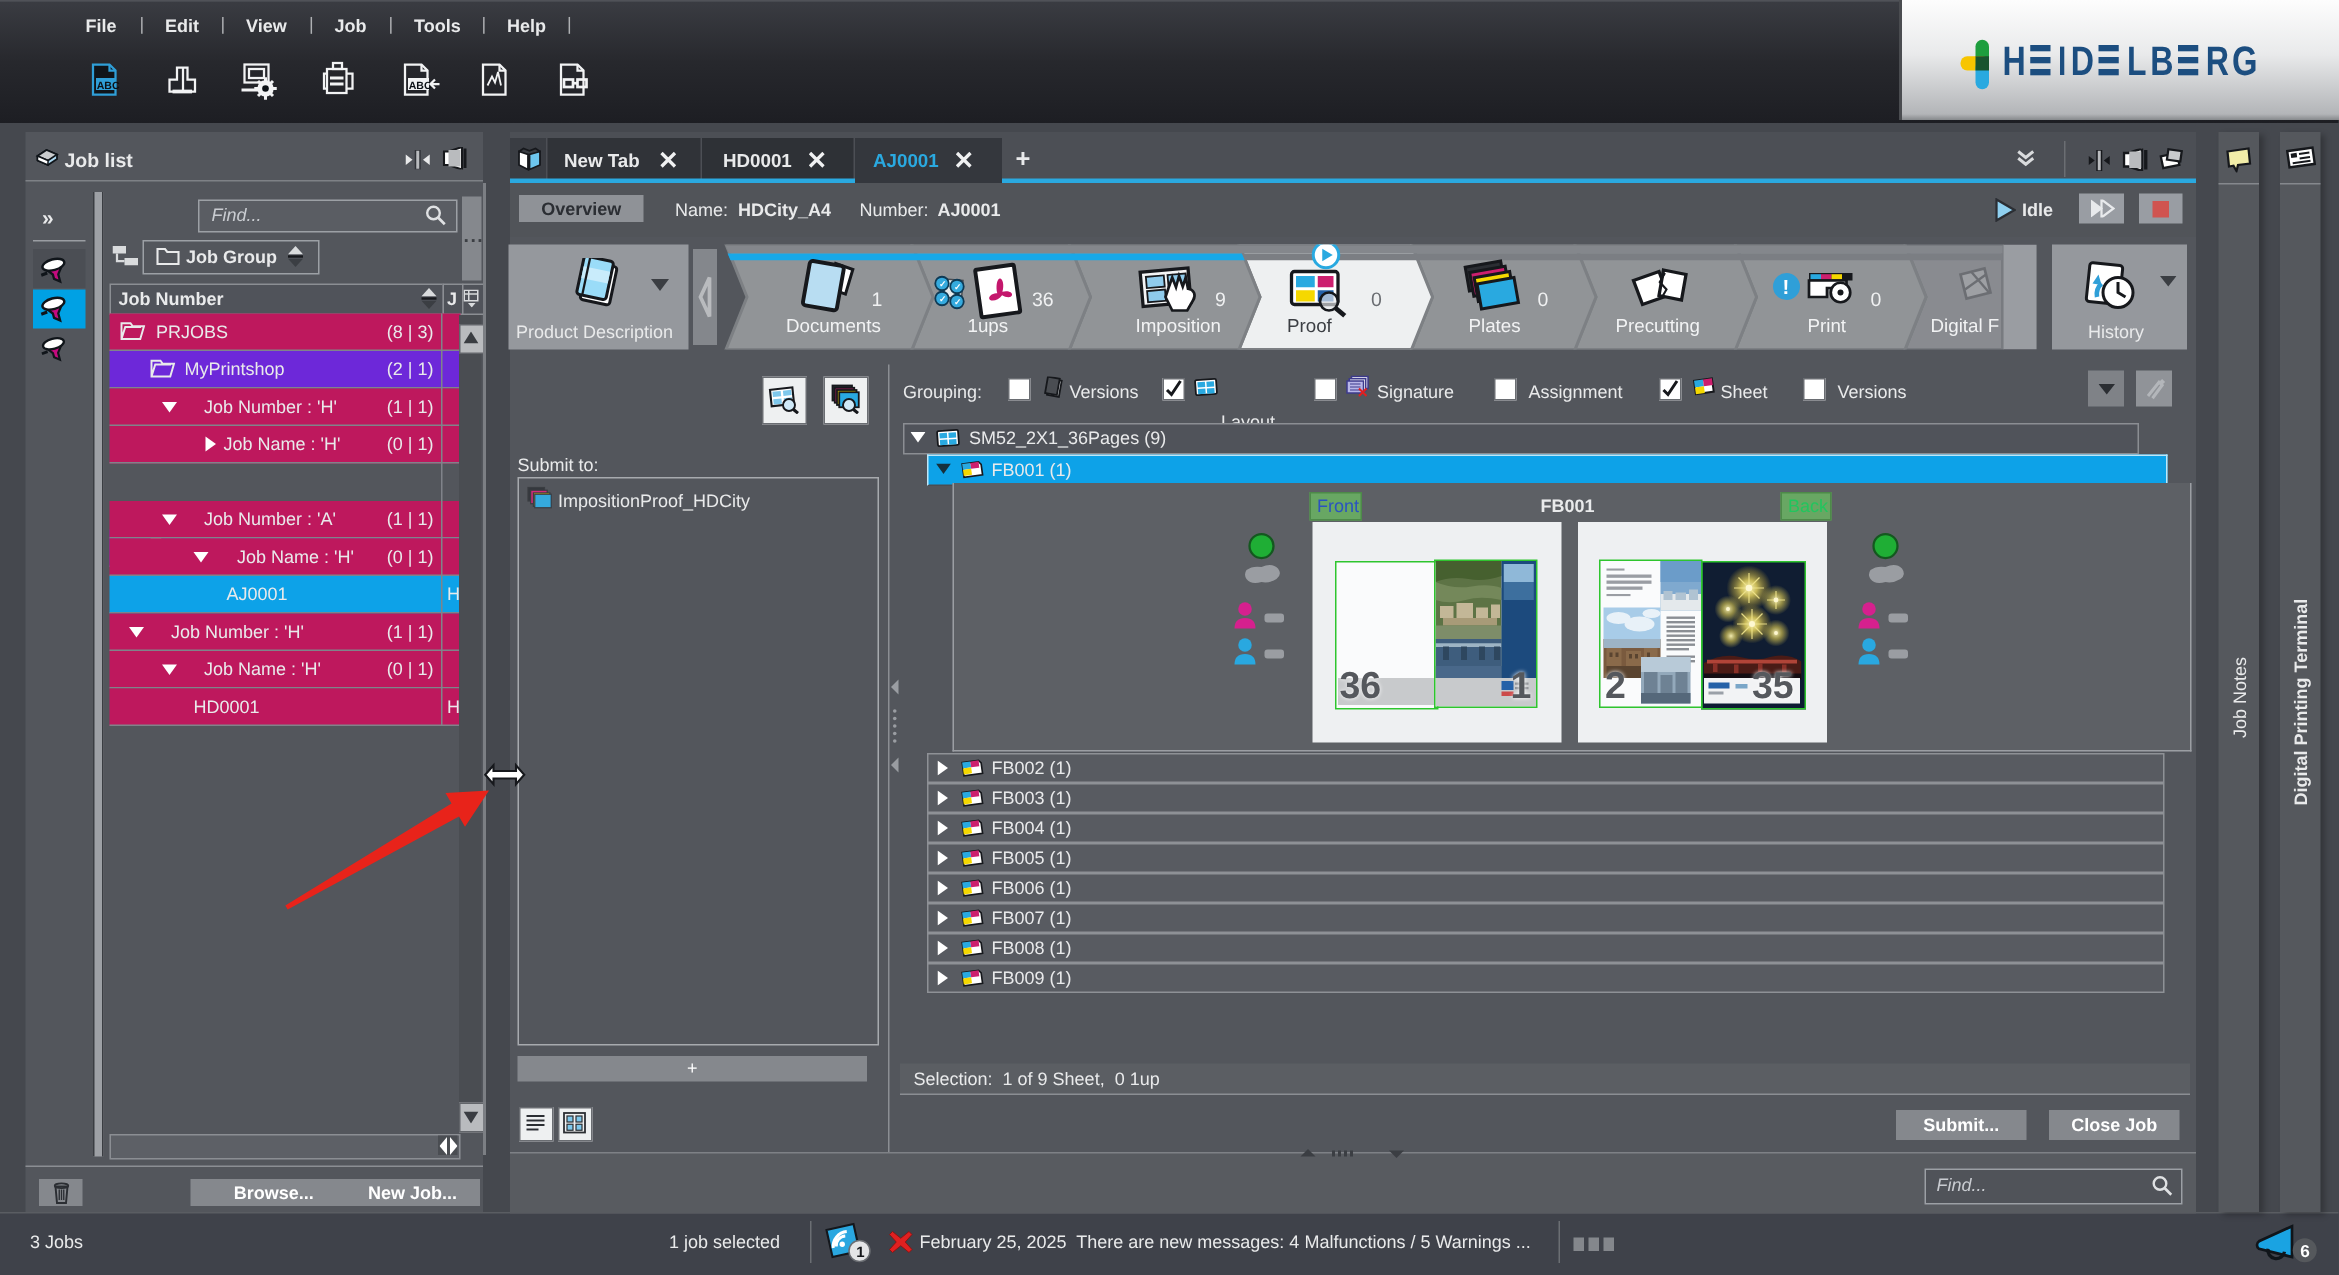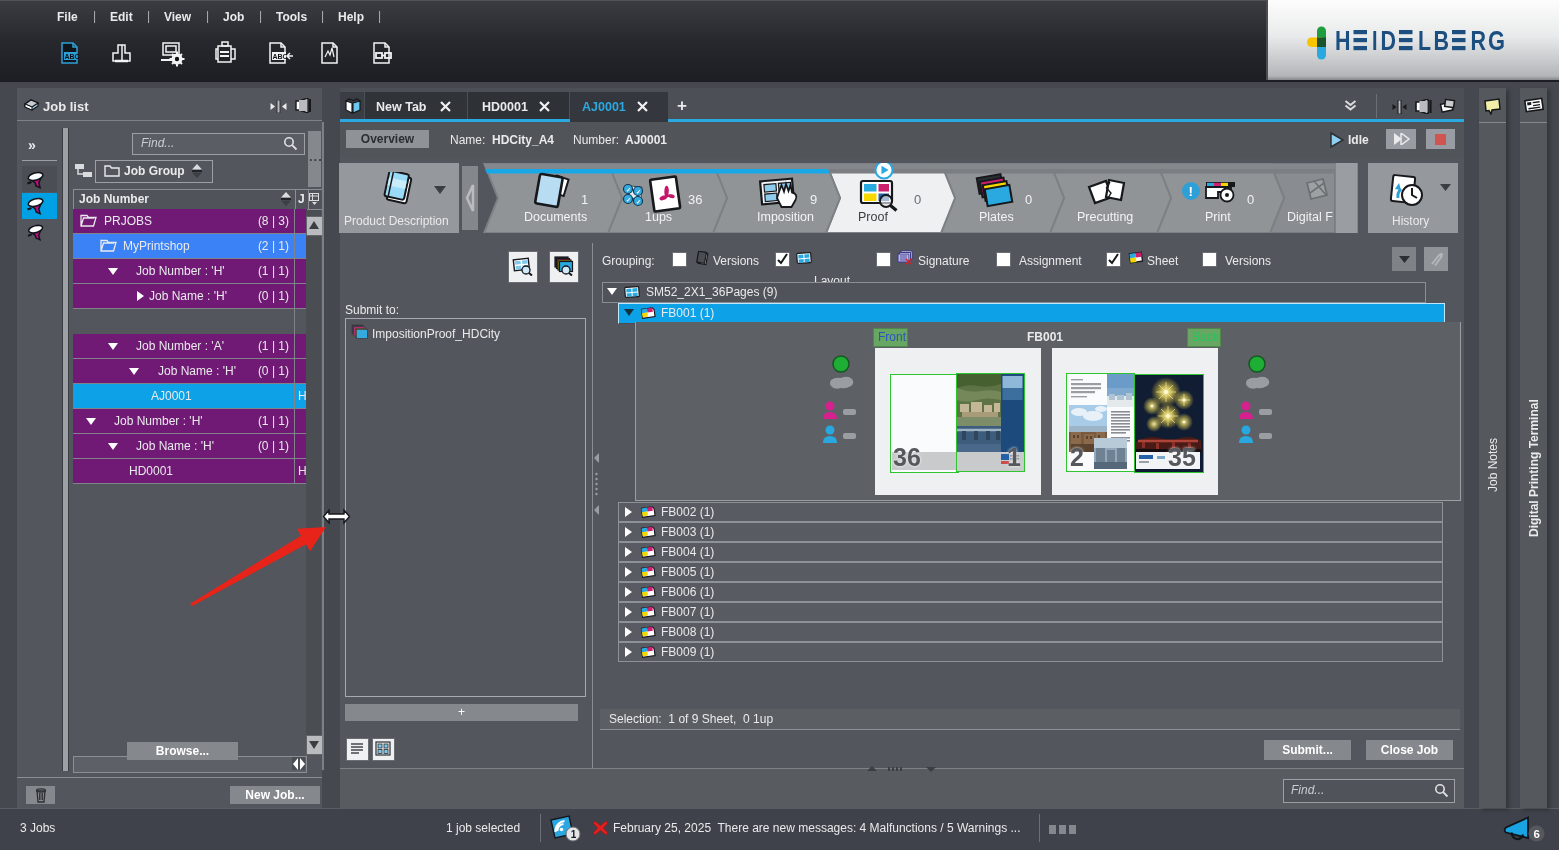--- a/index.html
+++ b/index.html
@@ -215,21 +215,21 @@
     <polygon points="3,9 8,9 5.5,12" fill="#d9dbdd"></polygon>
   </svg>
 <svg class="a" style="left:280px;top:191px" width="12" height="16" viewBox="0 0 12 16">
  <polygon points="6,1 11,6.5 1,6.5" fill="#d9dbdd"></polygon>
  <rect x="1" y="7.2" width="10" height="1.6" fill="#16181c"></rect>
  <polygon points="6,15 11,9.5 1,9.5" fill="#3b3e43"></polygon>
 </svg>
 <div id="rows"></div>
 <style>
 .row{position:absolute;left:73px;width:234px;height:24px;border-bottom:1px solid #80838a;}
-.rd{background:#701a75}.rm{background:#3b82f6}.rs{background:#0da2e8}
+.rd{background:#be185d}.rm{background:#6d28d9}.rs{background:#0da2e8}
 .ar{position:absolute;width:0;height:0;}
 .arD{border-left:5px solid transparent;border-right:5px solid transparent;border-top:7px solid #fff;}
 .arR{border-top:5px solid transparent;border-bottom:5px solid transparent;border-left:7px solid #fff;}
 .cnt{position:absolute;right:18px;top:5px;color:#e9eaeb;font-size:12px;}
 .rt{position:absolute;top:5px;color:#e9eaeb;font-size:12px;white-space:nowrap;}
 .fold{position:absolute;top:5px;}
 </style>
 <div class="row rd" style="top:209px;">
     <svg class="fold" style="left:7px" width="17" height="13" viewBox="0 0 17 13">
       <path d="M1,12 V1.5 h6 l1.5,2 H16 l-2.5,8.5 z M1,12 l2.5,-8 H14" fill="none" stroke="#e9eaeb" stroke-width="1.3"></path>
@@ -308,21 +308,21 @@
     <polygon points="7,0 7,12 12,6" fill="#fff"></polygon>
   </svg>
 
 <div class="a" style="left:17px;top:777px;width:305px;height:1px;background:#8b8e93;"></div>
 <div class="btn" style="left:26px;top:786px;width:29px;height:18px;"></div>
 <svg class="a" style="left:35px;top:787px" width="12" height="16" viewBox="0 0 12 16">
  <path d="M2,4 h8 l-1,11 h-6 z" fill="none" stroke="#2b2e33" stroke-width="1.3"></path>
  <ellipse cx="6" cy="3.5" rx="4.5" ry="1.6" fill="none" stroke="#2b2e33" stroke-width="1.2"></ellipse>
  <path d="M4.5,6 v7 M6,6 v7 M7.5,6 v7" stroke="#2b2e33" stroke-width="0.9"></path>
 </svg>
-<div class="btn" style="left:127px;top:742px;width:111px;height:18px;line-height:18px;">Browse...</div>
+<div class="btn" style="left:127px;top:786px;width:111px;height:18px;line-height:18px;">Browse...</div>
 <div class="btn" style="left:230px;top:786px;width:90px;height:18px;line-height:18px;">New Job...</div>
 
 <div class="a" style="left:322px;top:122px;width:2px;height:648px;background:#7c7f84;"></div>
 
 <div class="a" style="left:340px;top:88px;width:1124px;height:680px;background:#53565c;"></div>
 
 <div class="a" style="left:340px;top:88px;width:1124px;height:34px;background:#4c4f55;"></div>
 <div class="a" style="left:340px;top:92px;width:24px;height:30px;background:#3a3d43;"></div>
 <svg class="a" style="left:344px;top:98px" width="18" height="17" viewBox="0 0 18 17">
  <path d="M2,3 L8,5 L8,15 L2,12 Z" fill="#fff" stroke="#16181c" stroke-width="1.2"></path>

